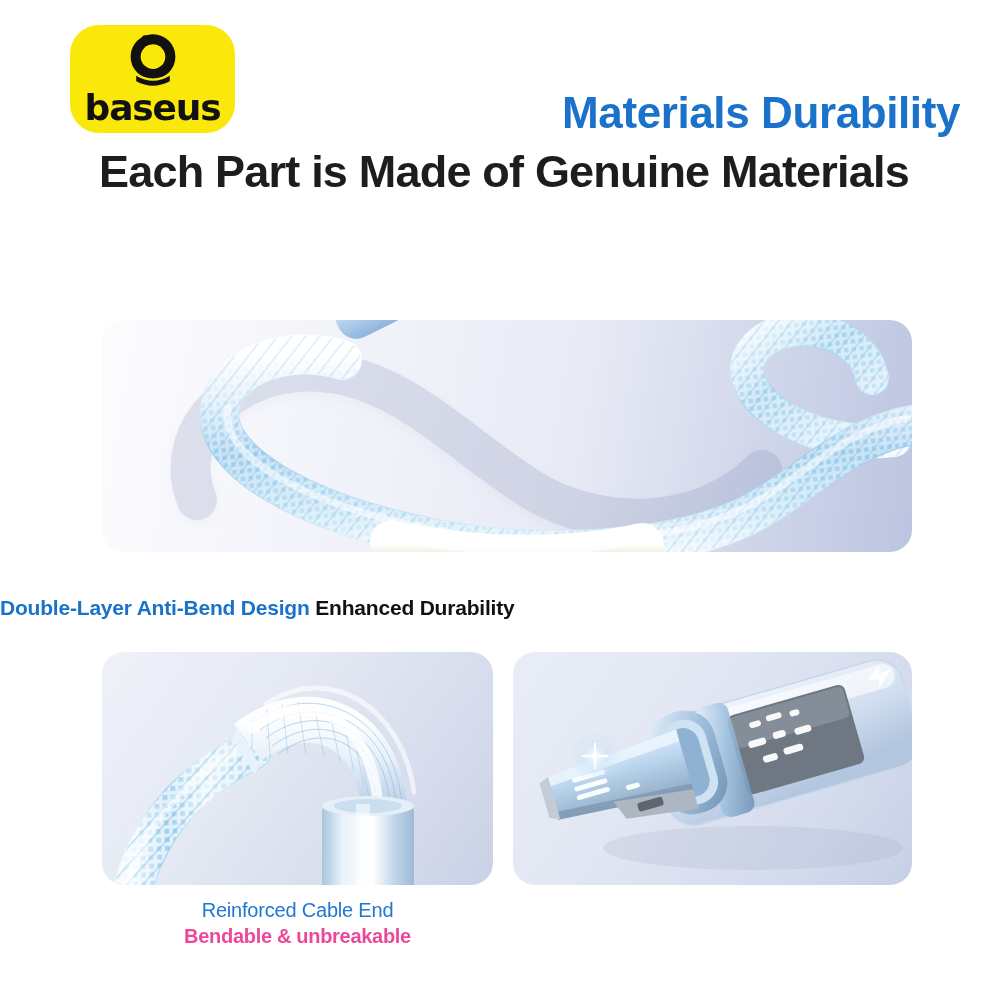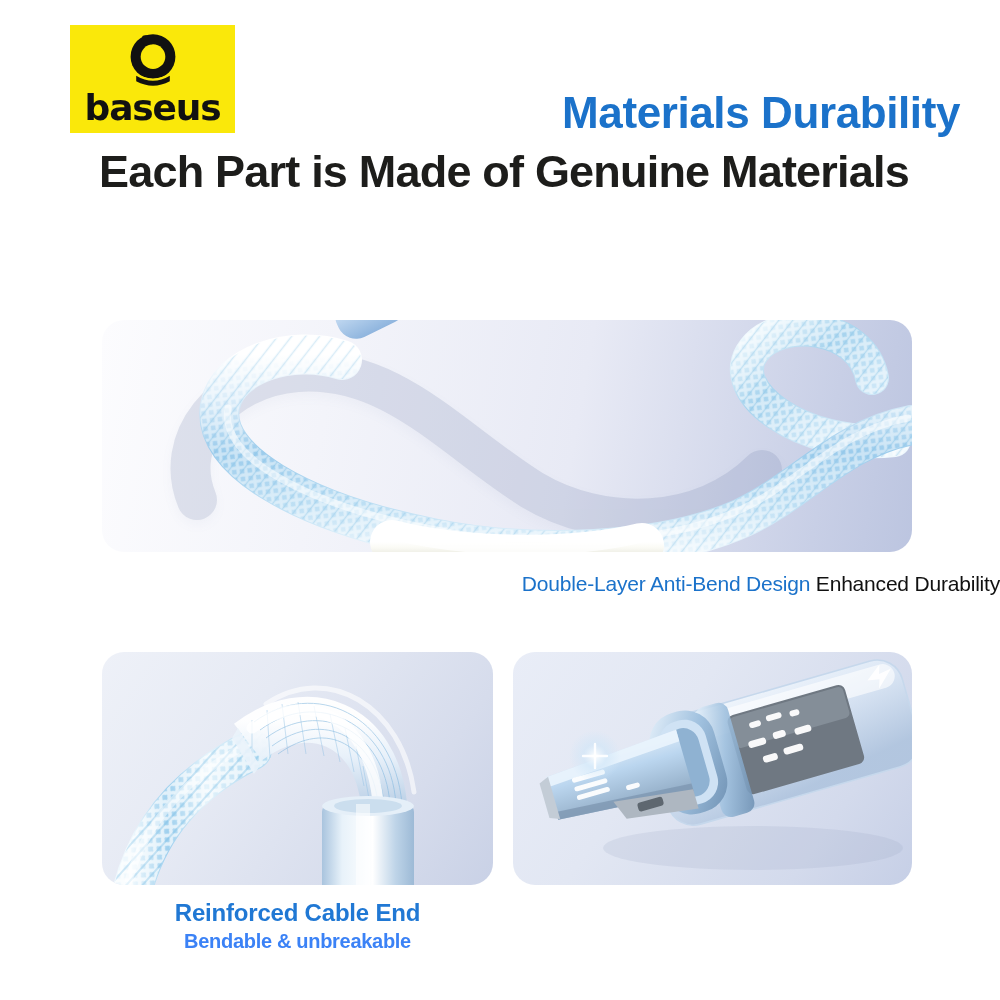--- a/index.html
+++ b/index.html
@@ -12,20 +12,21 @@
   }
 
   
   #logo-badge{
     position:absolute; left:70px; top:25px;
     width:165px; height:108px;
     background:#FAE80A;
     display:flex; flex-direction:column;
     align-items:center; justify-content:center;
     gap:2px;
+    border-radius:29px;
   }
   #logo-mark{ width:56px; height:56px; display:block; }
   #logo-wordmark{
     font-family:"DejaVu Sans", sans-serif;
     font-size:36px; font-weight:bold; color:#111111;
     letter-spacing:-1.2px; line-height:1;
   }
 
   
   #headline-blue{
@@ -59,37 +60,37 @@
   #panel-port{
     left:513px; top:652px; width:399px; height:233px;
     background:linear-gradient(125deg,#E9EDF7 0%,#E2E7F3 38%,#D3DAEC 78%,#C6CFE6 100%);
   }
 
   
   .art{ position:absolute; left:0; top:0; pointer-events:none; }
 
   
   #caption-main{
-    position:absolute; left:0; right:0; top:572px;
-    text-align:right; font-size:21px; font-weight:normal;
+    position:absolute; left:0; right:0; top:596px;
+    text-align:left; font-size:21px; font-weight:bold;
     letter-spacing:-0.2px; white-space:nowrap;
   }
   #caption-main .hl{ color:#1B72CA; }
   #caption-main .dk{ color:#111111; }
 
   .caption-block{
     position:absolute; text-align:center; white-space:nowrap;
   }
   .caption-block .cap-title{
-    display:block; font-size:24px; font-weight:bold;
+    display:block; font-size:20px; font-weight:normal;
     color:#2078D4; letter-spacing:-0.2px; line-height:1.25;
   }
   .caption-block .cap-sub{
     display:block; font-size:20px; font-weight:bold;
-    color:#3b82f6; letter-spacing:-0.3px; line-height:1.3;
+    color:#ec4899; letter-spacing:-0.3px; line-height:1.3;
   }
   #caption-bend{ left:102px; width:391px; top:898px; }
   #caption-port{ left:513px; width:399px; top:898px; }
 </style>
 </head>
 <body>
 
 <div id="logo-badge">
   <svg id="logo-mark" viewBox="0 0 100 100">
     <path d="M50 6 C27 6 12 23 12 45 C12 64 25 78 44 80 L44 92 C22 90 2 72 2 46 C2 20 23 0 50 0 C77 0 98 20 98 46 C98 72 78 90 56 92 L56 80 C75 78 88 64 88 45 C88 23 73 6 50 6 Z" fill="#111111" opacity="0"></path>

